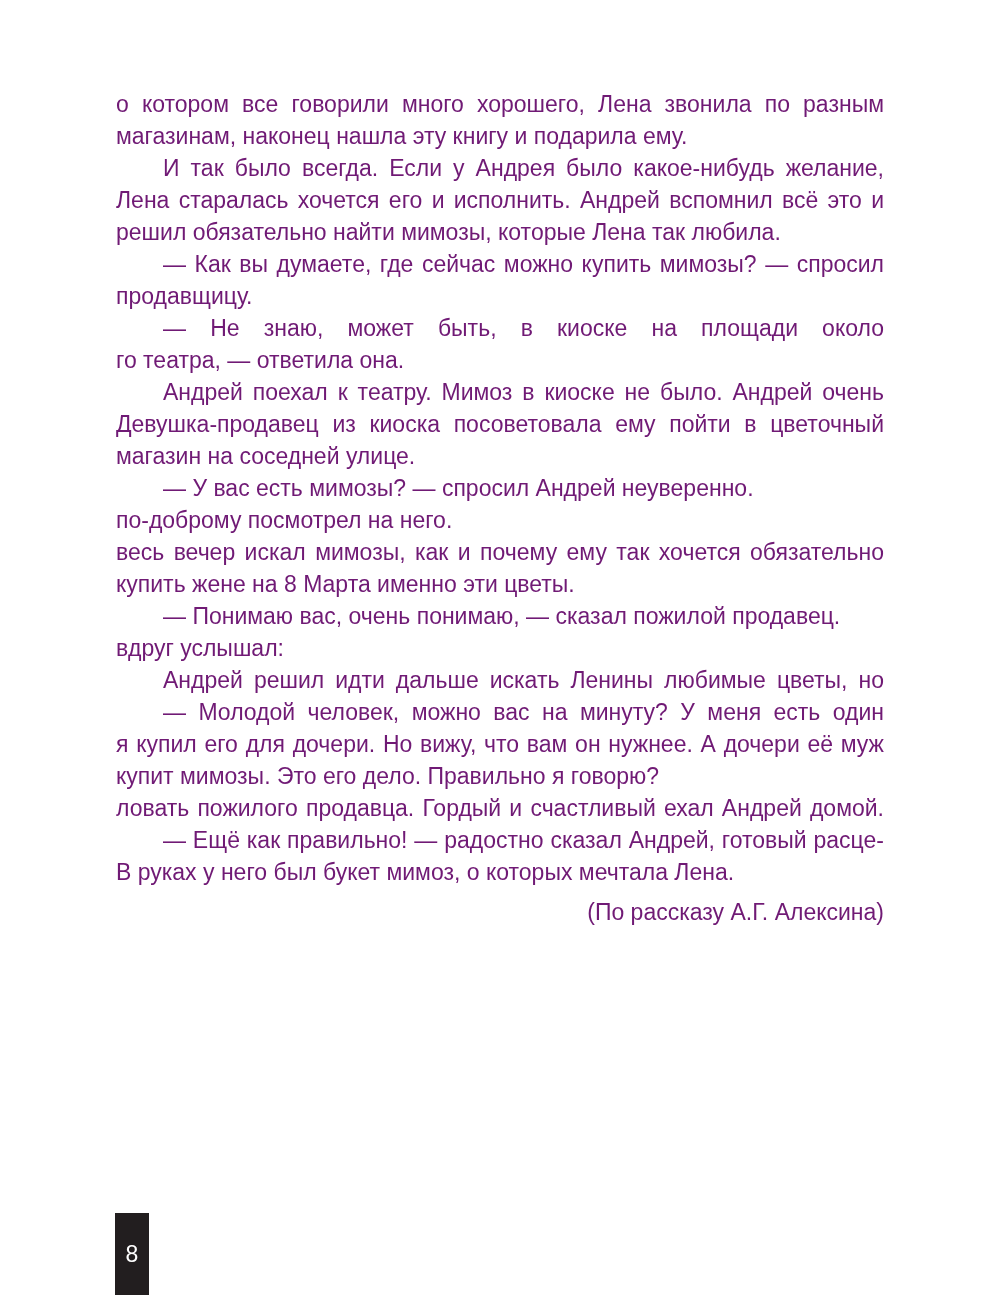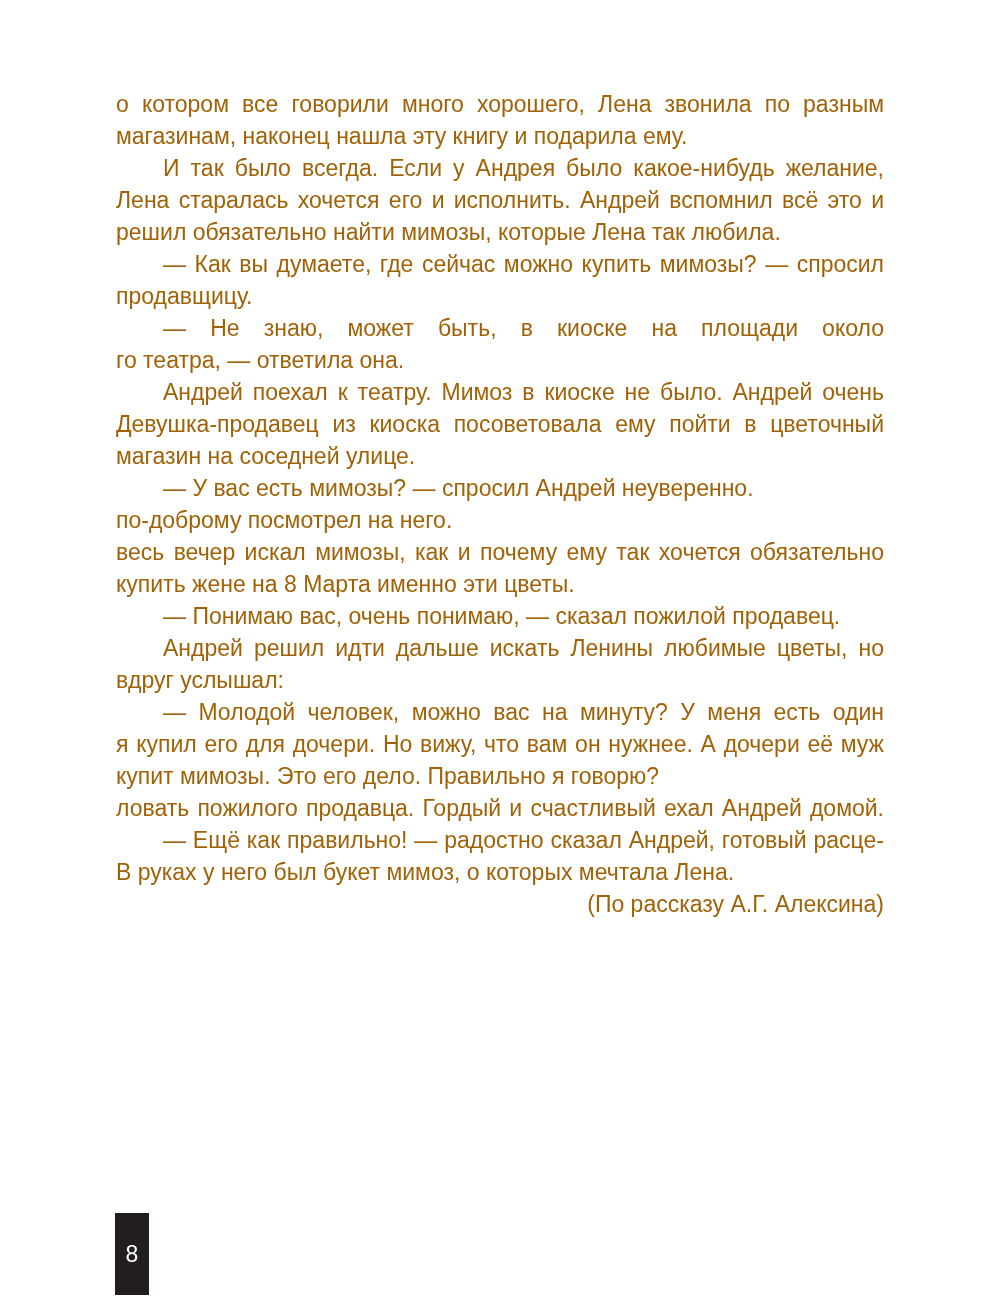--- a/index.html
+++ b/index.html
@@ -15,21 +15,21 @@
     overflow: hidden;
     font-family: "Liberation Sans", sans-serif;
   }
   .text-block {
     position: absolute;
     left: 116px;
     top: 88px;
     width: 768px;
     font-size: 23px;
     line-height: 32px;
-    color: #a16207;
+    color: #701a75;
   }
   .line {
     height: 32px;
     overflow: hidden;
     text-align: justify;
     text-align-last: left;
   }
   .line.just {
     text-align-last: justify;
   }
@@ -38,20 +38,21 @@
     content: "";
     display: inline-block;
     width: 100%;
   }
   .line.indent {
     padding-left: 47px;
   }
   .line.right {
     text-align: center;
     text-align-last: right;
+    margin-top: 8px;
   }
   .page-number-box {
     position: absolute;
     left: 115px;
     top: 1213px;
     width: 34px;
     height: 82px;
     background: #221e1f;
     display: flex;
     align-items: center;
@@ -78,22 +79,22 @@
       <div class="line indent just">— Не знаю, может быть, в киоске на площади около драматическо-</div>
       <div class="line">го театра, — ответила она.</div>
       <div class="line indent just">Андрей поехал к театру. Мимоз в киоске не было. Андрей очень</div>
       <div class="line just">Девушка-продавец из киоска посоветовала ему пойти в цветочный</div>
       <div class="line">магазин на соседней улице.</div>
       <div class="line indent">— У вас есть мимозы? — спросил Андрей неуверенно.</div>
       <div class="line">по-доброму посмотрел на него.</div>
       <div class="line just">весь вечер искал мимозы, как и почему ему так хочется обязательно</div>
       <div class="line">купить жене на 8 Марта именно эти цветы.</div>
       <div class="line indent">— Понимаю вас, очень понимаю, — сказал пожилой продавец.</div>
+      <div class="line">вдруг услышал:</div>
       <div class="line indent just">Андрей решил идти дальше искать Ленины любимые цветы, но</div>
-      <div class="line">вдруг услышал:</div>
       <div class="line indent just">— Молодой человек, можно вас на минуту? У меня есть один букет,</div>
       <div class="line just">я купил его для дочери. Но вижу, что вам он нужнее. А дочери её муж</div>
       <div class="line">купит мимозы. Это его дело. Правильно я говорю?</div>
       <div class="line just">ловать пожилого продавца. Гордый и счастливый ехал Андрей домой.</div>
       <div class="line indent just">— Ещё как правильно! — радостно сказал Андрей, готовый расце-</div>
       <div class="line">В руках у него был букет мимоз, о которых мечтала Лена.</div>
       <div class="line right">(По рассказу А.Г. Алексина)</div>
     </div>
   <div class="page-number-box">
     <span>8</span>

